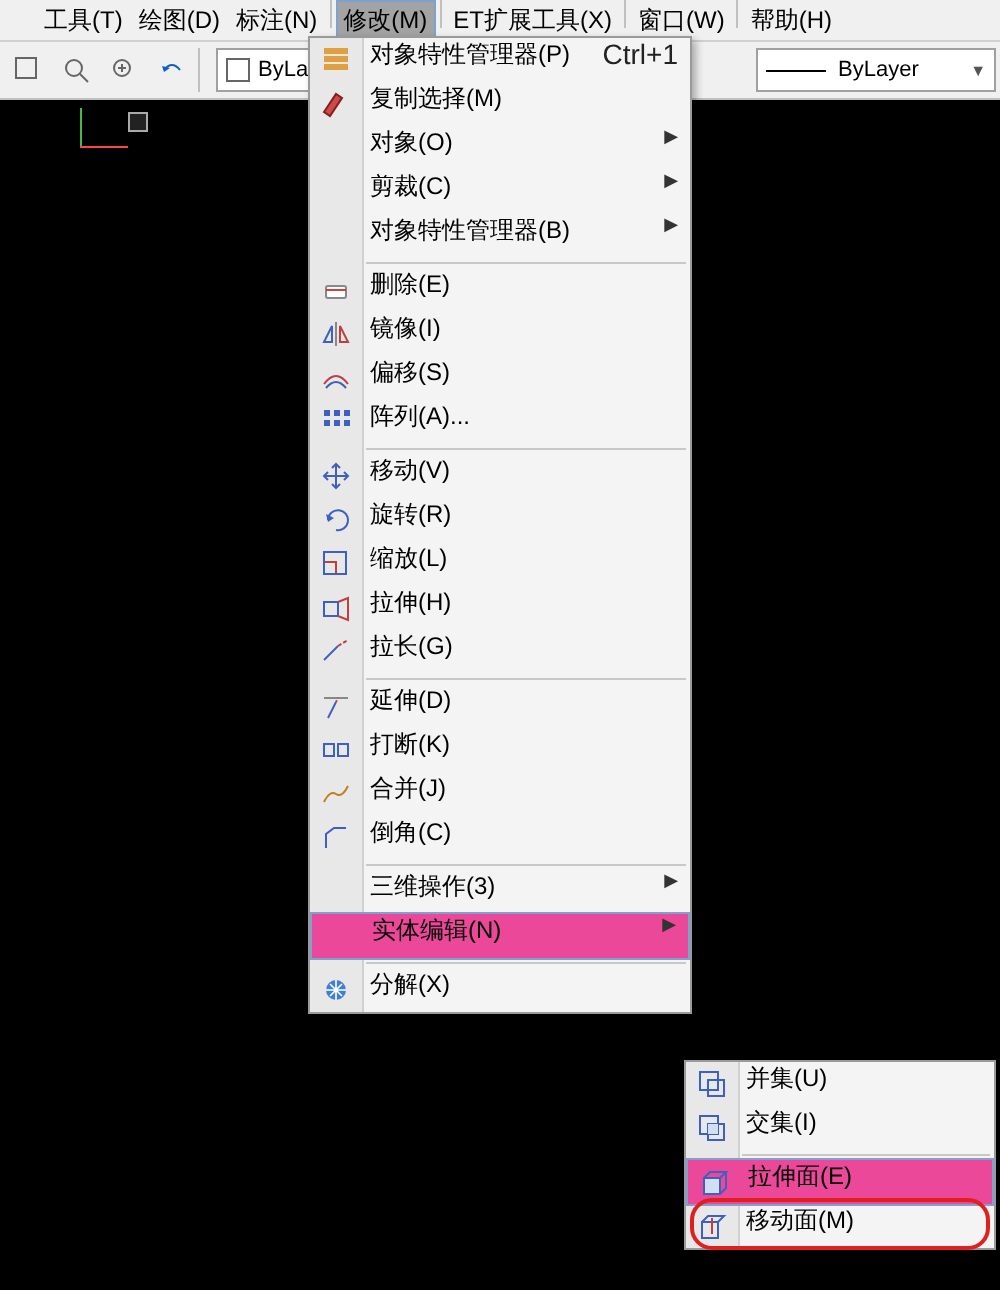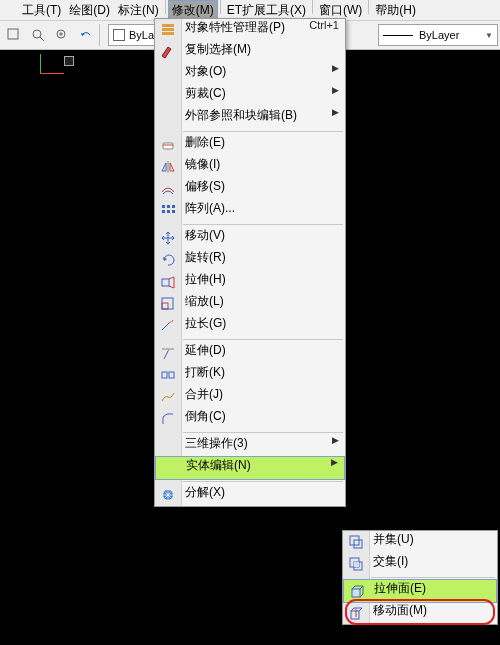--- a/index.html
+++ b/index.html
@@ -12,24 +12,24 @@
 .layer-ctrl{height:20px;border:1px solid #a0a0a0;background:#fff;display:flex;align-items:center;padding:0 4px;font-size:11px;color:#000;margin-left:6px}
 .ddarrow{margin-left:auto;font-size:8px;color:#555}
 .canvas{position:absolute;top:48px;left:0;right:0;bottom:0;background:#000}
 .grip{position:absolute;top:56px;left:64px;width:8px;height:8px;border:1px solid #aaa;background:#222}
 .axis{position:absolute;top:48px;left:36px;width:40px;height:30px}
 .axis .xline{position:absolute;bottom:4px;left:4px;width:24px;height:1px;background:#f44}
 .axis .yline{position:absolute;bottom:4px;left:4px;width:1px;height:20px;background:#4b4}
 .dropdown{position:absolute;top:18px;left:154px;width:190px;background:#f4f4f4;border:1px solid #9a9a9a;box-shadow:2px 2px 4px rgba(0,0,0,.3);z-index:10}
 .dropdown .iconcol{position:absolute;top:0;left:0;bottom:0;width:26px;background:#e8e8e8;border-right:1px solid #d0d0d0}
 .drow{position:relative;height:22px;display:flex;align-items:flex-start;padding-left:30px;padding-right:6px;cursor:default;color:#000}
-.drow.hov{background:#bef264;border:1px solid #7da2ce;margin:-1px 0;height:22px}
+.drow.hov{background:#ec4899;border:1px solid #7da2ce;margin:-1px 0;height:22px}
 .drow .ic{position:absolute;left:4px;top:2px;width:18px;height:18px;display:flex;align-items:center;justify-content:center}
 .drow .sub{margin-left:auto;font-size:9px;color:#333}
-.drow .sc{margin-left:auto;font-size:11px;color:#222}
+.drow .sc{margin-left:auto;font-size:14px;color:#222}
 .dsep{height:1px;background:#c8c8c8;margin:2px 2px 2px 28px}
 .submenu{position:absolute;top:530px;left:342px;width:154px;background:#f4f4f4;border:1px solid #9a9a9a;box-shadow:2px 2px 4px rgba(0,0,0,.3);z-index:11}
 .submenu .iconcol{position:absolute;top:0;left:0;bottom:0;width:26px;background:#e8e8e8;border-right:1px solid #d0d0d0}
 .ring{position:absolute;border:2px solid #e02020;border-radius:11px;pointer-events:none;z-index:20}
 svg{display:block}
 </style>
 </head>
 <body>
 
 <div class="menubar">
@@ -115,21 +115,21 @@
   </div>
   <div class="drow">
       <span>对象(O)</span>
       <span class="sub">▶</span>
     </div>
   <div class="drow">
       <span>剪裁(C)</span>
       <span class="sub">▶</span>
     </div>
   <div class="drow">
-      <span>外部参照和块编辑(B)</span>
+      <span>对象特性管理器(B)</span>
       <span class="sub">▶</span>
     </div>
   <div class="dsep"></div>
   <div class="drow">
       <span class="ic">
         <svg width="16" height="16">
           <rect x="3" y="6" width="10" height="6" rx="1" fill="#fff" stroke="#888"></rect>
           <path d="M3 8 L13 8" stroke="#d04040"></path>
         </svg>
       </span>
@@ -183,34 +183,34 @@
         <svg width="16" height="16">
           <path d="M4 8 A5 5 0 1 1 8 13" fill="none" stroke="#4060c0"></path>
           <path d="M3 5 L4 9 L7 7 Z" fill="#4060c0"></path>
         </svg>
       </span>
       <span>旋转(R)</span>
     </div>
   <div class="drow">
       <span class="ic">
         <svg width="16" height="16">
+          <rect x="2" y="7" width="6" height="6" fill="none" stroke="#c04040"></rect>
+          <rect x="2" y="2" width="11" height="11" fill="none" stroke="#4060c0"></rect>
+        </svg>
+      </span>
+      <span>缩放(L)</span>
+    </div>
+  <div class="drow">
+      <span class="ic">
+        <svg width="16" height="16">
           <rect x="2" y="5" width="7" height="7" fill="none" stroke="#4060c0"></rect>
           <path d="M9 5 L14 3 L14 14 L9 12" fill="none" stroke="#c04040"></path>
         </svg>
       </span>
       <span>拉伸(H)</span>
-    </div>
-  <div class="drow">
-      <span class="ic">
-        <svg width="16" height="16">
-          <rect x="2" y="7" width="6" height="6" fill="none" stroke="#c04040"></rect>
-          <rect x="2" y="2" width="11" height="11" fill="none" stroke="#4060c0"></rect>
-        </svg>
-      </span>
-      <span>缩放(L)</span>
     </div>
   <div class="drow">
       <span class="ic">
         <svg width="16" height="16">
           <line x1="2" y1="12" x2="9" y2="5" stroke="#4060c0"></line>
           <line x1="9" y1="5" x2="14" y2="2" stroke="#c04040" stroke-dasharray="2 1"></line>
         </svg>
       </span>
       <span>拉长(G)</span>
     </div>

